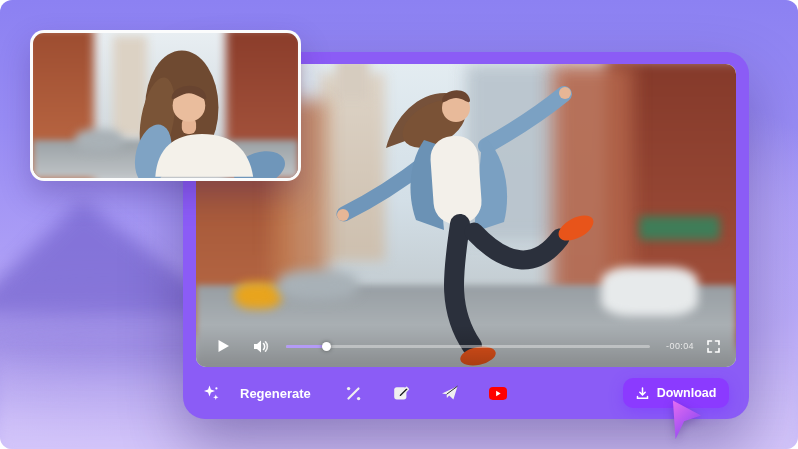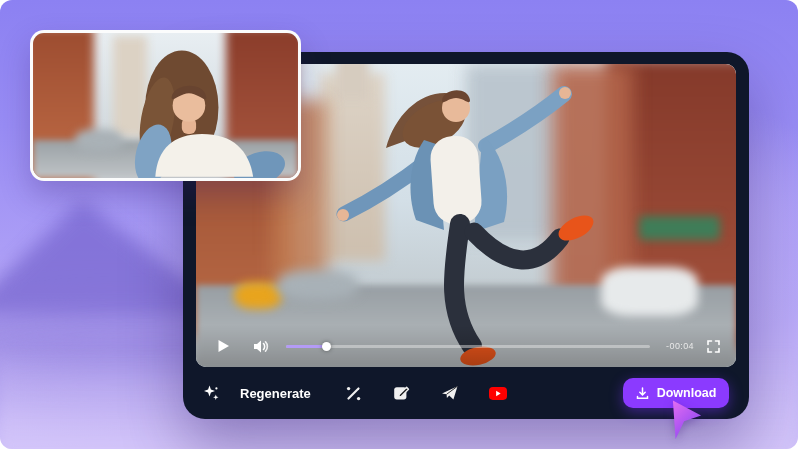--- a/index.html
+++ b/index.html
@@ -14,21 +14,21 @@
       border-left:120px solid transparent;border-right:150px solid transparent;
       border-bottom:115px solid #7b6ad2;filter:blur(9px);opacity:.8;}
   .bg-wave1{position:absolute;left:-60px;top:295px;width:360px;height:80px;border-radius:50%;
       background:#8877d8;filter:blur(16px);opacity:.55;}
   .bg-wave2{position:absolute;left:-40px;top:340px;width:420px;height:90px;border-radius:50%;
       background:#9b8ae2;filter:blur(18px);opacity:.45;}
   .bg-glow-bottom{position:absolute;left:0;bottom:-40px;width:100%;height:140px;
       background:linear-gradient(180deg,rgba(214,200,250,0),#d6c8fa);filter:blur(6px);}
 
   
-  .player{position:absolute;left:183px;top:52px;width:566px;height:367px;background:#0f172a;
+  .player{position:absolute;left:183px;top:52px;width:566px;height:367px;background:#8b5cf6;
       border-radius:22px;box-shadow:0 28px 60px rgba(43,22,96,.38);}
   .video{position:absolute;left:13px;top:12px;width:540px;height:303px;border-radius:10px;
       overflow:hidden;background:#cdd6db;}
   
   .sky{position:absolute;inset:0;background:linear-gradient(180deg,#e3ecf1 0%,#d3dfe7 45%,#c3ccd1 75%);}
   .scene{position:absolute;}
   .tower{left:23%;top:3%;width:12%;height:62%;background:linear-gradient(180deg,#ddd3c6,#cdbfae);filter:blur(6px);}
   .tower-top{left:26%;top:-2%;width:6%;height:14%;background:#d6ccbf;filter:blur(5px);}
   .hiRise{right:33%;top:0;width:17%;height:58%;background:#b7c2cb;filter:blur(8px);opacity:.9;}
   .bldgL1{left:-3%;top:-2%;width:21%;height:92%;background:linear-gradient(180deg,#93472e,#b96a45);filter:blur(7px);}

